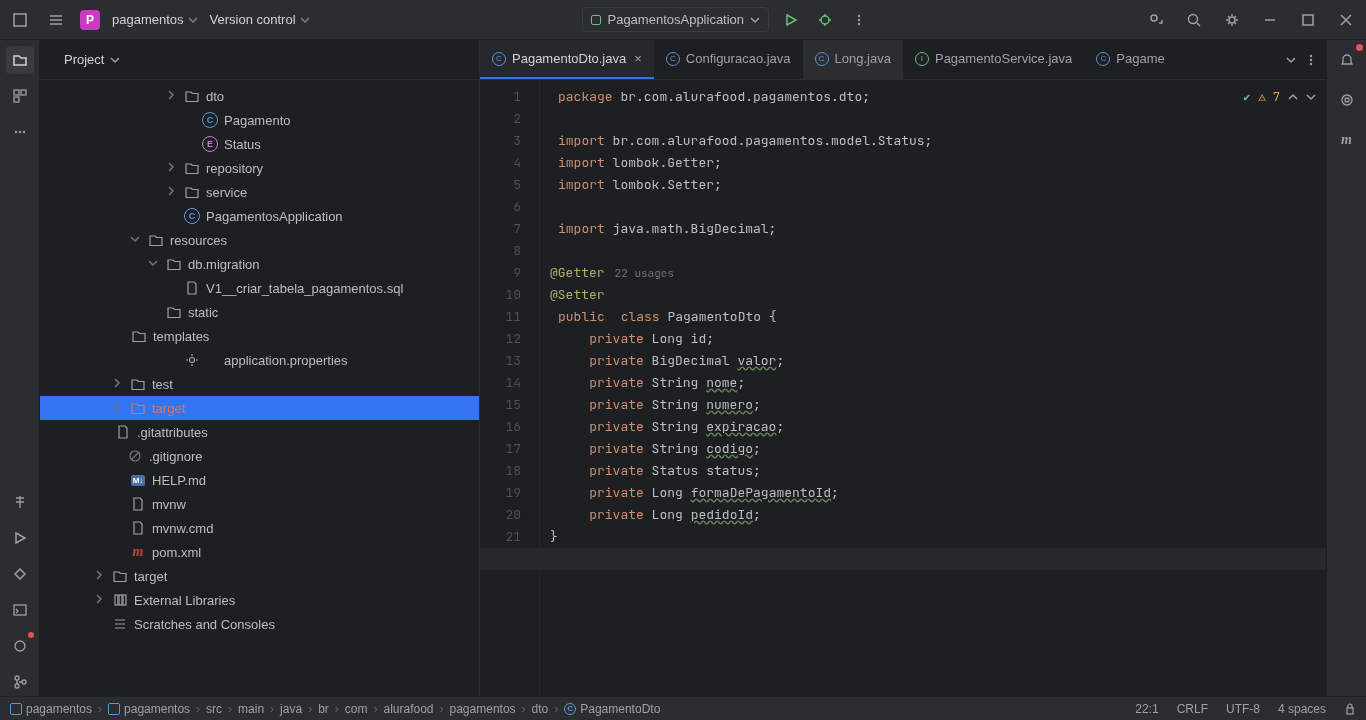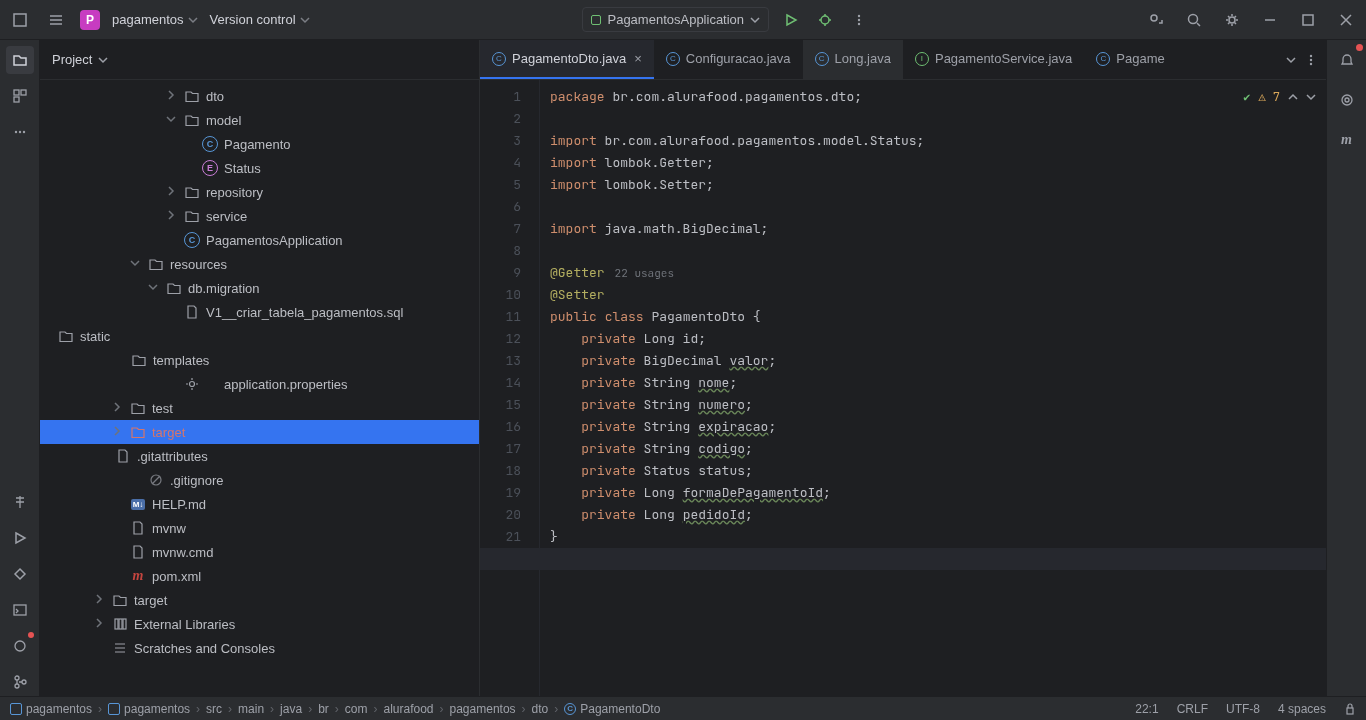--- a/index.html
+++ b/index.html
@@ -24,21 +24,21 @@
   .run-btn { color:#6fbf73; }
   .debug-btn { color:#6fbf73; }
   .titlebar .right { display:flex; align-items:center; gap:14px; }
   .right .win { color:#9da0a8; }
   .main { flex:1; display:flex; min-height:0; }
   .leftbar { width:40px; background:#2b2d30; border-right:1px solid #1e1f22; display:flex; flex-direction:column; align-items:center; padding-top:6px; gap:8px;}
   .leftbar .spacer { flex:1; }
   .lb-btn { width:28px; height:28px; display:flex; align-items:center; justify-content:center; color:#9da0a8; border-radius:4px; cursor:pointer;}
   .lb-btn.active { background:#393b40; color:#d0d2d9;}
   .projectpanel { width:440px; background:#1e1f22; border-right:1px solid #2b2d30; display:flex; flex-direction:column;}
-  .pp-header { height:40px; display:flex; align-items:center; padding:0 12px; border-bottom:1px solid #2b2d30; gap:6px;}
+  .pp-header { height:40px; display:flex; align-items:center; padding:0 24px; border-bottom:1px solid #2b2d30; gap:6px;}
   .pp-title { color:#d0d2d9; font-weight:500;}
   .tree { flex:1; overflow:auto; font-size:13px; padding-top:4px;}
   .trow { display:flex; align-items:center; height:24px; gap:6px; cursor:pointer;}
   .trow.selected { background:#3574f0; color:#fff;}
   .arrow { width:12px; height:12px; flex-shrink:0;}
   .ico { width:16px; height:16px; flex-shrink:0; display:flex; align-items:center; justify-content:center;}
   .trow .label { white-space:nowrap; }
   .class-ico { width:16px; height:16px; border-radius:50%; border:1.5px solid #5896d6; display:flex; align-items:center; justify-content:center; font-size:9px; color:#5896d6; font-weight:bold;}
   .enum-ico { width:16px; height:16px; border-radius:50%; border:1.5px solid #c87dd6; display:flex; align-items:center; justify-content:center; font-size:9px; color:#c87dd6; font-weight:bold;}
   .md-ico { background:#4a6ea8; color:#fff; font-size:8px; padding:1px 2px; border-radius:2px; font-weight:bold;}
@@ -50,21 +50,21 @@
   .tab.active { color:#d0d2d9; border-bottom-color:#3574f0; background:#26282e;}
   .tab.pin { background:#2b2d30;}
   .tab .cico { width:14px;height:14px;border-radius:50%;border:1.5px solid #5896d6;display:flex;align-items:center;justify-content:center;font-size:8px;color:#5896d6;}
   .tab .iico { width:14px;height:14px;border-radius:50%;border:1.5px solid #6fbf73;display:flex;align-items:center;justify-content:center;font-size:8px;color:#6fbf73;}
   .tab .close { color:#9da0a8; margin-left:2px;}
   .tabs .filler{flex:1;}
   .tabs .tabctrl { display:flex; align-items:center; gap:8px; padding:0 8px; color:#9da0a8;}
   .editor { flex:1; display:flex; position:relative; font-family:"JetBrains Mono","Consolas",monospace; font-size:13px; line-height:22px;}
   .gutter { width:60px; background:#1e1f22; text-align:right; color:#4b5059; padding:6px 18px 0 0; user-select:none; border-right:1px solid #26282e;}
   .code { flex:1; padding:6px 0 0 10px; white-space:pre; color:#bcbec4;}
-  .kw { color:#cf8e6d;}
+  .kw { color:#cf8e6d;margin-left:8px;}
   .ann { color:#b3ae60;}
   .cls { color:#bcbec4;}
   .usage { color:#6f737a; font-size:11px; margin-left:10px;}
   .warn { text-decoration: underline wavy #6a8759;}
   .curline { position:absolute; left:0; right:0; height:22px; background:#26282e; }
   .topright { position:absolute; top:6px; right:10px; display:flex; gap:8px; align-items:center; color:#6f737a; font-size:12px;}
   .check { color:#6fbf73;}
   .ywarn { color:#d8a659;}
   .rightbar { width:40px; background:#2b2d30; border-left:1px solid #1e1f22; display:flex; flex-direction:column; align-items:center; padding-top:6px; gap:12px;}
   .rightbar .notif { position:relative;}
@@ -245,116 +245,103 @@
               <path d="M3 1l4 4-4 4" stroke="#6f737a" fill="none" stroke-width="1.5"></path>
             </svg>
           </span>
           <span class="ico">
             <svg width="14" height="14">
               <path d="M1 3h5l1.5 1.5H13v8H1z" fill="none" stroke="#9da0a8" stroke-width="1.2"></path>
             </svg>
           </span>
           <span class="label ">dto</span>
         </div>
+        <div class="trow" style="padding-left: 144px;">
+          <span class="arrow"></span>
+          <span class="ico">
+            <div class="class-ico">C</div>
+          </span>
+          <span class="label ">Pagamento</span>
+        </div>
+        <div class="trow" style="padding-left: 144px;">
+          <span class="arrow"></span>
+          <span class="ico">
+            <div class="enum-ico">E</div>
+          </span>
+          <span class="label ">Status</span>
+        </div>
         <div class="trow" style="padding-left: 126px;">
           <span class="arrow">
             <svg width="10" height="10">
+              <path d="M3 1l4 4-4 4" stroke="#6f737a" fill="none" stroke-width="1.5"></path>
+            </svg>
+          </span>
+          <span class="ico">
+            <svg width="14" height="14">
+              <path d="M1 3h5l1.5 1.5H13v8H1z" fill="none" stroke="#9da0a8" stroke-width="1.2"></path>
+            </svg>
+          </span>
+          <span class="label ">repository</span>
+        </div>
+        <div class="trow" style="padding-left: 126px;">
+          <span class="arrow">
+            <svg width="10" height="10">
+              <path d="M3 1l4 4-4 4" stroke="#6f737a" fill="none" stroke-width="1.5"></path>
+            </svg>
+          </span>
+          <span class="ico">
+            <svg width="14" height="14">
+              <path d="M1 3h5l1.5 1.5H13v8H1z" fill="none" stroke="#9da0a8" stroke-width="1.2"></path>
+            </svg>
+          </span>
+          <span class="label ">service</span>
+        </div>
+        <div class="trow" style="padding-left: 126px;">
+          <span class="arrow"></span>
+          <span class="ico">
+            <div class="class-ico">C</div>
+          </span>
+          <span class="label ">PagamentosApplication</span>
+        </div>
+        <div class="trow" style="padding-left: 90px;">
+          <span class="arrow">
+            <svg width="10" height="10">
               <path d="M1 3l4 4 4-4" stroke="#6f737a" fill="none" stroke-width="1.5"></path>
             </svg>
           </span>
           <span class="ico">
             <svg width="14" height="14">
               <path d="M1 3h5l1.5 1.5H13v8H1z" fill="none" stroke="#9da0a8" stroke-width="1.2"></path>
             </svg>
           </span>
-          <span class="label ">model</span>
-        </div>
-        <div class="trow" style="padding-left: 144px;">
-          <span class="arrow"></span>
-          <span class="ico">
-            <div class="class-ico">C</div>
-          </span>
-          <span class="label ">Pagamento</span>
-        </div>
-        <div class="trow" style="padding-left: 144px;">
-          <span class="arrow"></span>
-          <span class="ico">
-            <div class="enum-ico">E</div>
-          </span>
-          <span class="label ">Status</span>
+          <span class="label ">resources</span>
+        </div>
+        <div class="trow" style="padding-left: 108px;">
+          <span class="arrow">
+            <svg width="10" height="10">
+              <path d="M1 3l4 4 4-4" stroke="#6f737a" fill="none" stroke-width="1.5"></path>
+            </svg>
+          </span>
+          <span class="ico">
+            <svg width="14" height="14">
+              <path d="M1 3h5l1.5 1.5H13v8H1z" fill="none" stroke="#9da0a8" stroke-width="1.2"></path>
+            </svg>
+          </span>
+          <span class="label ">db.migration</span>
         </div>
         <div class="trow" style="padding-left: 126px;">
-          <span class="arrow">
-            <svg width="10" height="10">
-              <path d="M3 1l4 4-4 4" stroke="#6f737a" fill="none" stroke-width="1.5"></path>
-            </svg>
-          </span>
-          <span class="ico">
-            <svg width="14" height="14">
-              <path d="M1 3h5l1.5 1.5H13v8H1z" fill="none" stroke="#9da0a8" stroke-width="1.2"></path>
-            </svg>
-          </span>
-          <span class="label ">repository</span>
-        </div>
-        <div class="trow" style="padding-left: 126px;">
-          <span class="arrow">
-            <svg width="10" height="10">
-              <path d="M3 1l4 4-4 4" stroke="#6f737a" fill="none" stroke-width="1.5"></path>
-            </svg>
-          </span>
-          <span class="ico">
-            <svg width="14" height="14">
-              <path d="M1 3h5l1.5 1.5H13v8H1z" fill="none" stroke="#9da0a8" stroke-width="1.2"></path>
-            </svg>
-          </span>
-          <span class="label ">service</span>
-        </div>
-        <div class="trow" style="padding-left: 126px;">
-          <span class="arrow"></span>
-          <span class="ico">
-            <div class="class-ico">C</div>
-          </span>
-          <span class="label ">PagamentosApplication</span>
-        </div>
-        <div class="trow" style="padding-left: 90px;">
-          <span class="arrow">
-            <svg width="10" height="10">
-              <path d="M1 3l4 4 4-4" stroke="#6f737a" fill="none" stroke-width="1.5"></path>
-            </svg>
-          </span>
-          <span class="ico">
-            <svg width="14" height="14">
-              <path d="M1 3h5l1.5 1.5H13v8H1z" fill="none" stroke="#9da0a8" stroke-width="1.2"></path>
-            </svg>
-          </span>
-          <span class="label ">resources</span>
+          <span class="arrow"></span>
+          <span class="ico">
+            <svg width="14" height="14">
+              <path d="M3 1h6l2 2v10H3z" fill="none" stroke="#9da0a8" stroke-width="1.2"></path>
+            </svg>
+          </span>
+          <span class="label ">V1__criar_tabela_pagamentos.sql</span>
         </div>
         <div class="trow" style="padding-left: 108px;">
-          <span class="arrow">
-            <svg width="10" height="10">
-              <path d="M1 3l4 4 4-4" stroke="#6f737a" fill="none" stroke-width="1.5"></path>
-            </svg>
-          </span>
-          <span class="ico">
-            <svg width="14" height="14">
-              <path d="M1 3h5l1.5 1.5H13v8H1z" fill="none" stroke="#9da0a8" stroke-width="1.2"></path>
-            </svg>
-          </span>
-          <span class="label ">db.migration</span>
-        </div>
-        <div class="trow" style="padding-left: 126px;">
-          <span class="arrow"></span>
-          <span class="ico">
-            <svg width="14" height="14">
-              <path d="M3 1h6l2 2v10H3z" fill="none" stroke="#9da0a8" stroke-width="1.2"></path>
-            </svg>
-          </span>
-          <span class="label ">V1__criar_tabela_pagamentos.sql</span>
-        </div>
-        <div class="trow" style="">
           <span class="arrow"></span>
           <span class="ico">
             <svg width="14" height="14">
               <path d="M1 3h5l1.5 1.5H13v8H1z" fill="none" stroke="#9da0a8" stroke-width="1.2"></path>
             </svg>
           </span>
           <span class="label ">static</span>
         </div>
         <div class="trow" style="padding-left: 73px;">
           <span class="arrow"></span>
@@ -403,21 +390,21 @@
         </div>
         <div class="trow" style="padding-left: 57px;">
           <span class="arrow"></span>
           <span class="ico">
             <svg width="14" height="14">
               <path d="M3 1h6l2 2v10H3z" fill="none" stroke="#9da0a8" stroke-width="1.2"></path>
             </svg>
           </span>
           <span class="label ">.gitattributes</span>
         </div>
-        <div class="trow" style="padding-left: 90px;">
+        <div class="trow" style="padding-left: 69px;">
           <span class="arrow"></span>
           <span class="ico">
             <svg width="14" height="14" class="gitig-ico">
               <circle cx="7" cy="7" r="5" fill="none" stroke="#9da0a8" stroke-width="1.2"></circle>
               <path d="M3 11L11 3" stroke="#9da0a8" stroke-width="1.2"></path>
             </svg>
           </span>
           <span class="label ">.gitignore</span>
         </div>
         <div class="trow" style="padding-left: 72px;">

